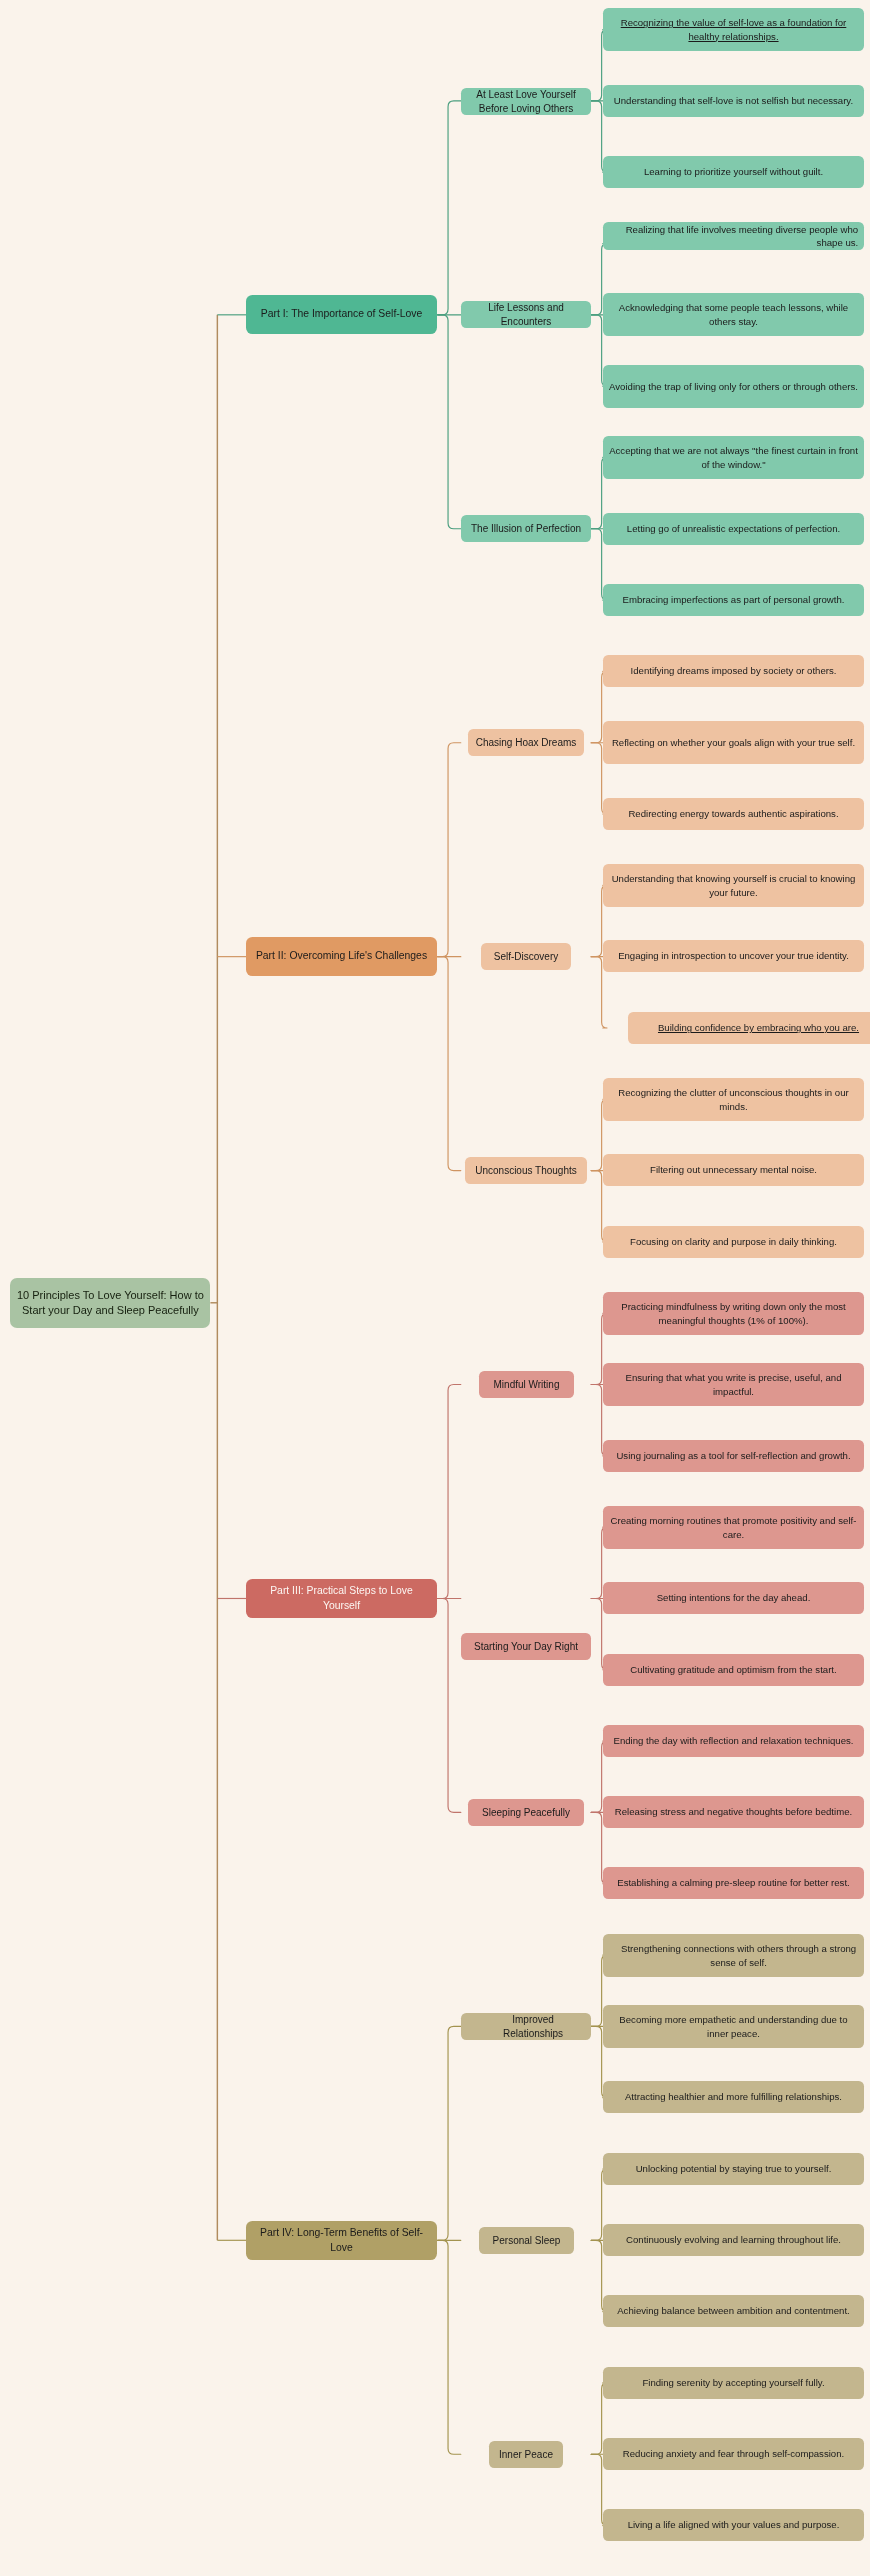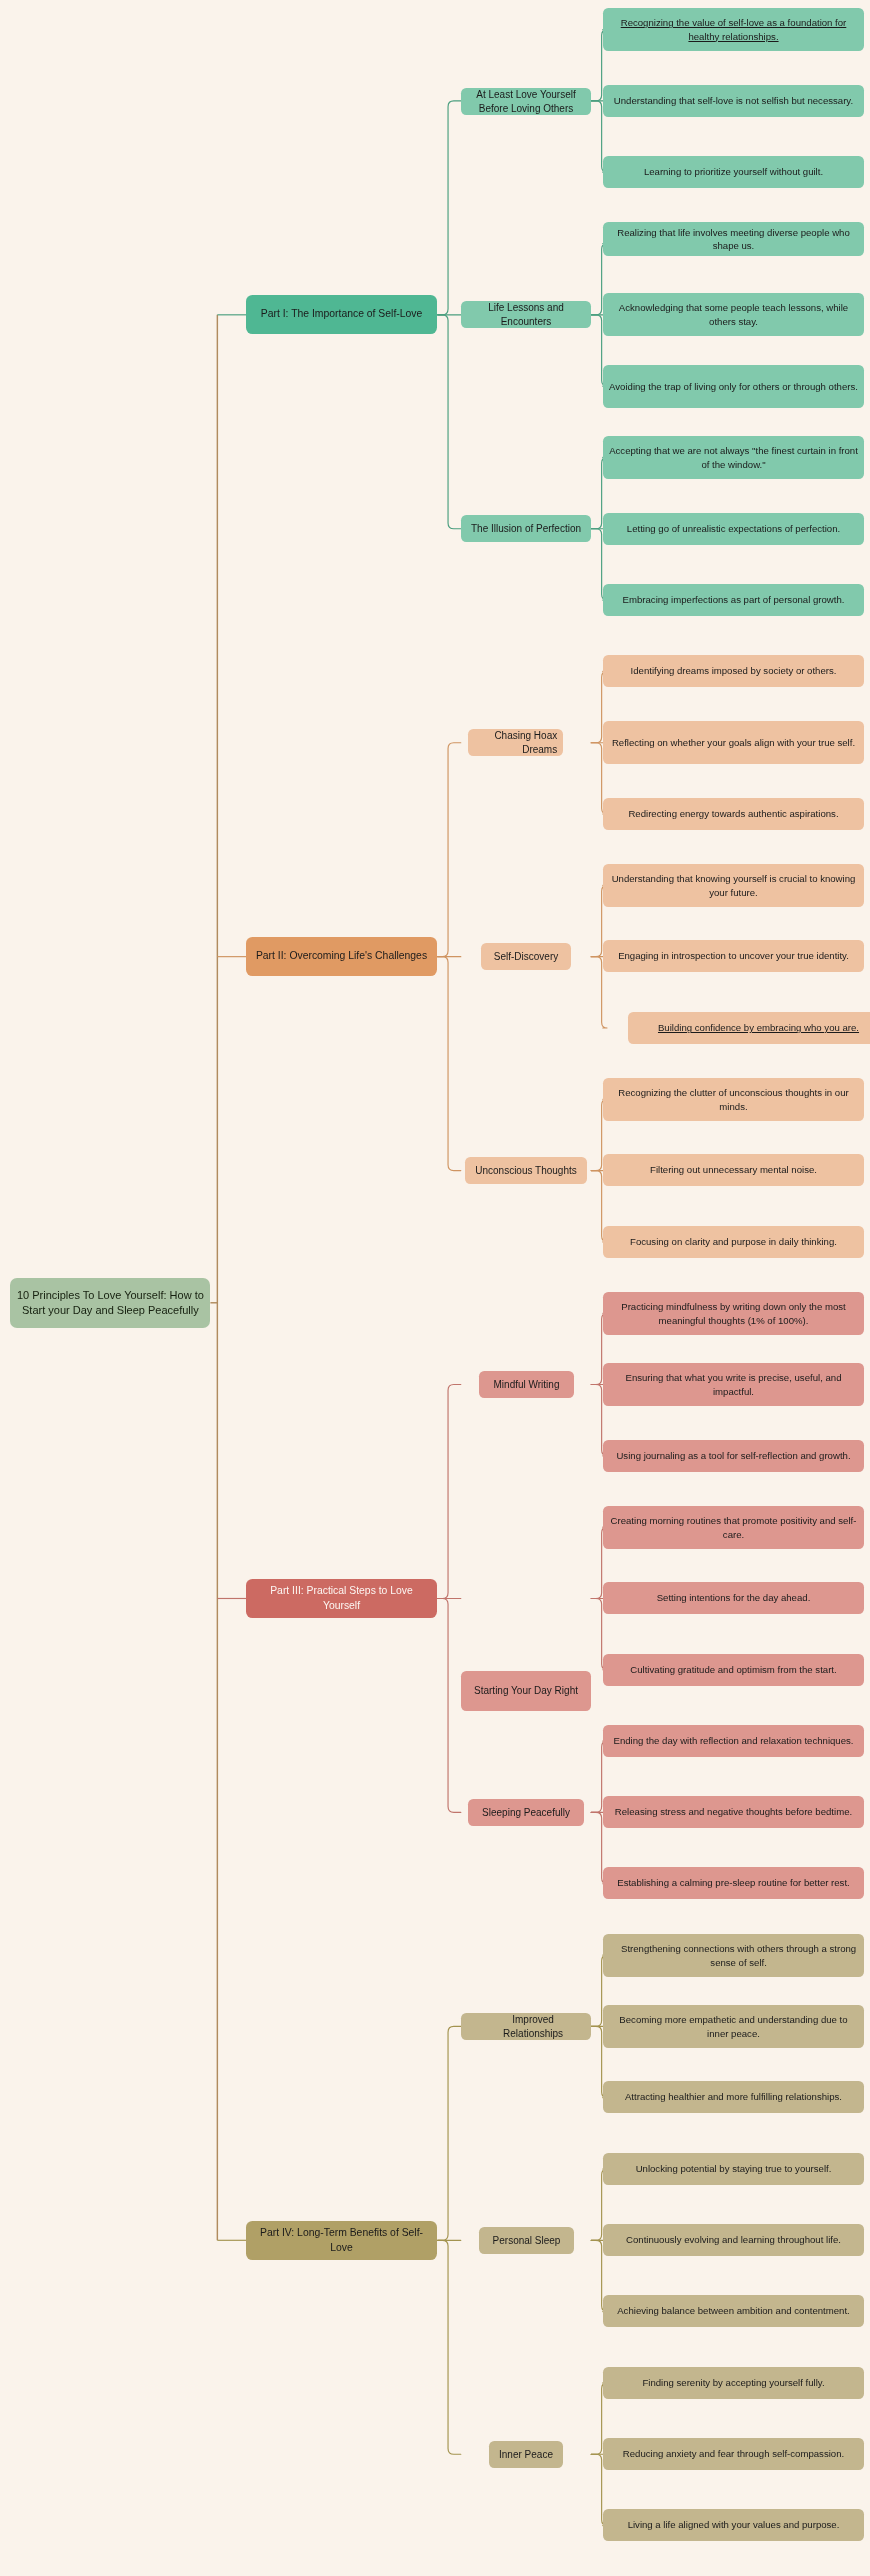--- a/index.html
+++ b/index.html
@@ -120,21 +120,21 @@
       </div>
       <div class="node lvl3 c-green-3" style="left: 603px; width: 261px; height: 32px; top: 85px;">
         <span>Understanding that self-love is not selfish but necessary.</span>
       </div>
       <div class="node lvl3 c-green-3" style="left: 603px; width: 261px; height: 32px; top: 156px;">
         <span>Learning to prioritize yourself without guilt.</span>
       </div>
       <div class="node lvl2 c-green-2" style="left: 461px; width: 130px; height: 27px; top: 301px;">
         <span>Life Lessons and Encounters</span>
       </div>
-      <div class="node lvl3 c-green-3" style="left: 603px; width: 261px; height: 34px; top: 222px;">
+      <div class="node lvl3 c-green-3" style="left: 603px; width: 261px; height: 28px; top: 222px; text-align: right;">
         <span>Realizing that life involves meeting diverse people who shape us.</span>
       </div>
       <div class="node lvl3 c-green-3" style="left: 603px; width: 261px; height: 43px; top: 293px;">
         <span>Acknowledging that some people teach lessons, while others stay.</span>
       </div>
       <div class="node lvl3 c-green-3" style="left: 603px; width: 261px; height: 43px; top: 365px;">
         <span>Avoiding the trap of living only for others or through others.</span>
       </div>
       <div class="node lvl2 c-green-2" style="left: 461px; width: 130px; height: 27px; top: 515px;">
         <span>The Illusion of Perfection</span>
@@ -144,21 +144,21 @@
       </div>
       <div class="node lvl3 c-green-3" style="left: 603px; width: 261px; height: 32px; top: 513px;">
         <span>Letting go of unrealistic expectations of perfection.</span>
       </div>
       <div class="node lvl3 c-green-3" style="left: 603px; width: 261px; height: 32px; top: 584px;">
         <span>Embracing imperfections as part of personal growth.</span>
       </div>
       <div class="node lvl1 c-orange-1" style="left: 246px; width: 191px; height: 39px; top: 937px;">
         <span>Part II: Overcoming Life's Challenges</span>
       </div>
-      <div class="node lvl2 c-orange-2" style="left: 468px; width: 95px; height: 27px; top: 729px; text-align: right;">
+      <div class="node lvl2 c-orange-2" style="left: 468px; width: 116px; height: 27px; top: 729px;">
         <span>Chasing Hoax Dreams</span>
       </div>
       <div class="node lvl3 c-orange-3" style="left: 603px; width: 261px; height: 32px; top: 655px;">
         <span>Identifying dreams imposed by society or others.</span>
       </div>
       <div class="node lvl3 c-orange-3" style="left: 603px; width: 261px; height: 43px; top: 721px;">
         <span>Reflecting on whether your goals align with your true self.</span>
       </div>
       <div class="node lvl3 c-orange-3" style="left: 603px; width: 261px; height: 32px; top: 798px;">
         <span>Redirecting energy towards authentic aspirations.</span>
@@ -195,21 +195,21 @@
       </div>
       <div class="node lvl3 c-rose-3" style="left: 603px; width: 261px; height: 43px; top: 1292px;">
         <span>Practicing mindfulness by writing down only the most meaningful thoughts (1% of 100%).</span>
       </div>
       <div class="node lvl3 c-rose-3" style="left: 603px; width: 261px; height: 43px; top: 1363px;">
         <span>Ensuring that what you write is precise, useful, and impactful.</span>
       </div>
       <div class="node lvl3 c-rose-3" style="left: 603px; width: 261px; height: 32px; top: 1440px;">
         <span>Using journaling as a tool for self-reflection and growth.</span>
       </div>
-      <div class="node lvl2 c-rose-2" style="left: 461px; width: 130px; height: 40px; top: 1671px;">
+      <div class="node lvl2 c-rose-2" style="left: 461px; width: 130px; height: 27px; top: 1633px;">
         <span>Starting Your Day Right</span>
       </div>
       <div class="node lvl3 c-rose-3" style="left: 603px; width: 261px; height: 43px; top: 1506px;">
         <span>Creating morning routines that promote positivity and self-care.</span>
       </div>
       <div class="node lvl3 c-rose-3" style="left: 603px; width: 261px; height: 32px; top: 1582px;">
         <span>Setting intentions for the day ahead.</span>
       </div>
       <div class="node lvl3 c-rose-3" style="left: 603px; width: 261px; height: 32px; top: 1654px;">
         <span>Cultivating gratitude and optimism from the start.</span>

